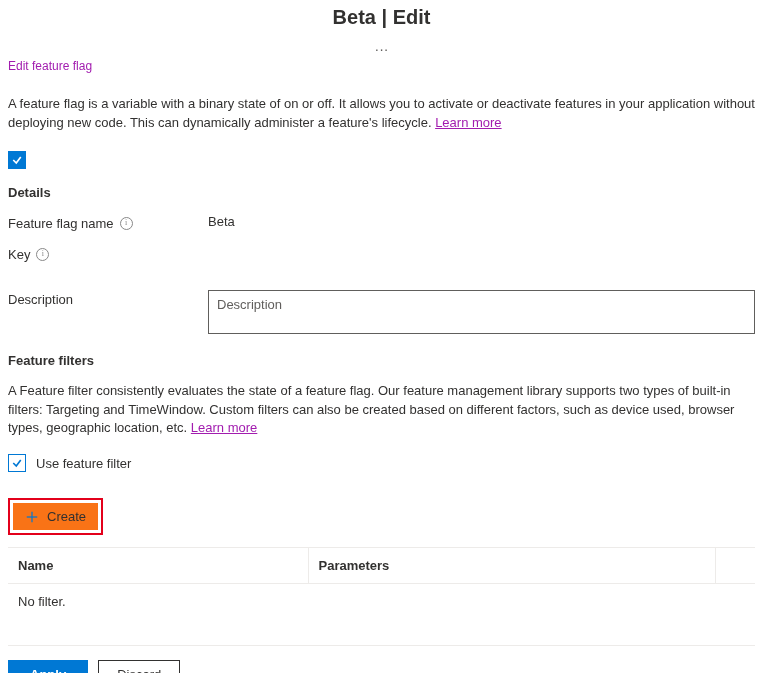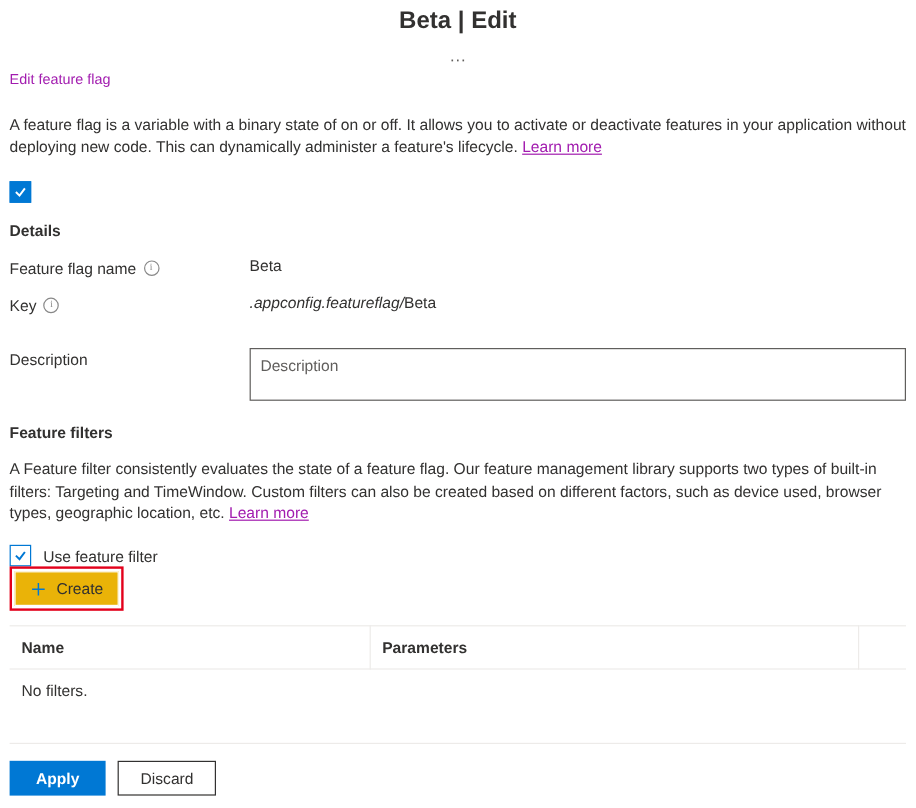--- a/index.html
+++ b/index.html
@@ -37,24 +37,24 @@
     display:inline-flex; align-items:center; justify-content:center; cursor:pointer;
   }
   .cbx-outline svg { stroke:#0078d4; stroke-width:2.2; fill:none; }
   .key-prefix { font-style: italic; }
   .desc-input {
     width: 100%; height: 44px; border:1px solid #605e5c; font-family:inherit;
     font-size:13px; padding:6px 8px; resize:none; color:#323130;
   }
   .desc-input::placeholder { color:#605e5c; }
   .filters-desc { font-size:13px; line-height:1.45; margin: 10px 0 16px 0; }
-  .use-filter-row { display:flex; align-items:center; gap:10px; }
+  .use-filter-row { display:flex; align-items:center; gap:10px; margin-bottom:26px; }
   .create-btn {
     display:inline-flex; align-items:center; gap:8px; padding:6px 12px; border:1px solid #fff;
-    background:#eab308; cursor:pointer; font-size:13px; color:#323130;
+    background:#f97316; cursor:pointer; font-size:13px; color:#323130;
   }
   .create-wrap { border:2px solid #e3001b; display:inline-block; padding:2px; margin-bottom:6px; }
   .plus-icon { width:14px; height:14px; stroke:#0078d4; stroke-width:1.4; }
   table.filters {
     width:100%; border-collapse:collapse; margin-top:6px;
   }
   table.filters th {
     text-align:left; font-weight:600; font-size:13px; padding:10px 10px; border-top:1px solid #edebe9; border-bottom:1px solid #edebe9; border-right:1px solid #edebe9;
   }
   table.filters th:last-child { border-right:none; width:40px;}
@@ -100,23 +100,20 @@
     <span class="info-icon">i</span>
   </div>
   <div class="value-col">Beta</div>
 </div>
 
 <div class="row">
   <div class="label-col">
     <span>Key</span>
     <span class="info-icon">i</span>
   </div>
-  <div class="value-col">
-    <span class="key-prefix">.appconfig.featureflag/</span><span>Beta</span>
-  </div>
 </div>
 
 <div class="row">
 </div>
 
 <div class="row">
   <div class="label-col">Description</div>
   <div class="value-col">
     <textarea class="desc-input" placeholder="Description" style=""></textarea>
   </div>
@@ -150,21 +147,21 @@
 <table class="filters">
   <thead>
     <tr>
       <th style="width:300px">Name</th>
       <th>Parameters</th>
       <th></th>
     </tr>
   </thead>
   <tbody>
     <tr>
-      <td colspan="3">No filters.</td>
+      <td colspan="3">No filter.</td>
     </tr>
   </tbody>
 </table>
 
 <div class="footer-bar">
   <button class="btn-primary">Apply</button>
   <button class="btn-secondary">Discard</button>
 </div>
 
 

